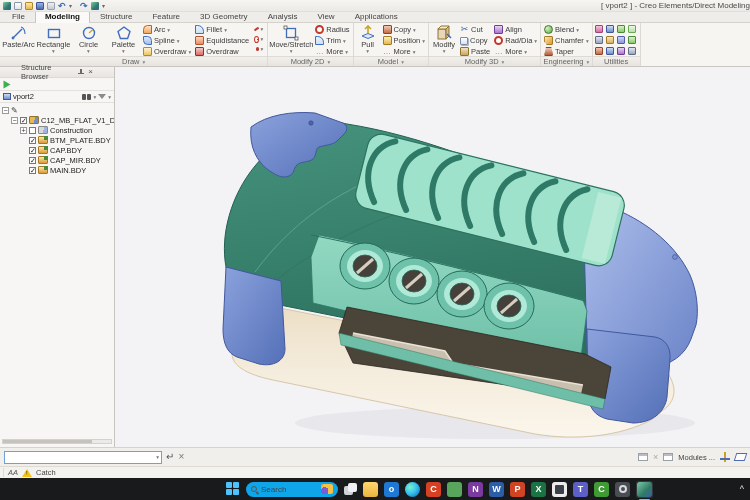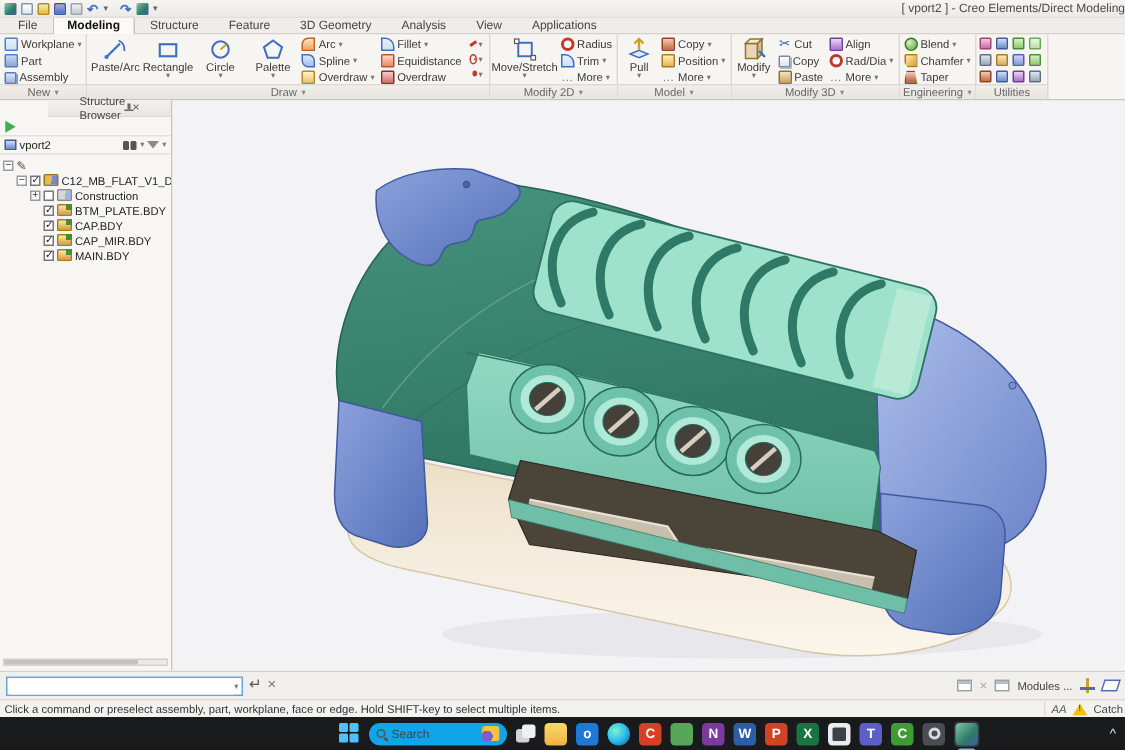--- a/index.html
+++ b/index.html
@@ -77,21 +77,21 @@
   .ui4 { background:linear-gradient(#eaf6e6,#b9e0a8); border:1px solid #6aa84f; }
   .ui5 { background:linear-gradient(#f7e6c4,#dbae5a); border:1px solid #a5791f; }
   .ui6 { background:linear-gradient(#e2e6ee,#9aa6bd); border:1px solid #5f6c85; }
   .ui7 { background:linear-gradient(#e8d6f2,#a873cf); border:1px solid #6e3f94; }
   .ui8 { background:linear-gradient(#cfd6f4,#8a98dd); border:1px solid #505fa8; }
   .ui9 { background:linear-gradient(#f3c9b8,#c46a43); border:1px solid #8f4524; }
 
   
   .main { height:380px; display:flex; }
   .sidebar { width:115px; background:#f7f6f4; border-right:1px solid #c6c3be; position:relative; display:flex; flex-direction:column; }
-  .sb-title { height:11px; display:flex; align-items:center; padding:0 21px; background:linear-gradient(#f3f1ee,#e9e6e1); border-bottom:1px solid #ddd9d3; color:#444;margin-left:32px; }
+  .sb-title { height:11px; display:flex; align-items:center; padding:0 21px; background:linear-gradient(#f3f1ee,#e9e6e1); border-bottom:1px solid #ddd9d3; color:#444; }
   .sb-title .t { flex:1; font-size:7.5px; }
   .pin { width:6px; height:7px; position:relative; margin-right:4px; }
   .pin:before { content:""; position:absolute; left:2px; top:0; width:2px; height:4px; background:#6a6a6a; }
   .pin:after { content:""; position:absolute; left:0; top:4px; width:6px; height:1px; background:#6a6a6a; }
   .sb-close { color:#555; font-size:8px; line-height:8px; }
   .sb-tools { height:13px; display:flex; align-items:center; padding:0 3px; border-bottom:1px solid #e4e1dc; }
   .tri-green { width:0; height:0; border-left:4px solid transparent; border-right:4px solid transparent; border-bottom:7px solid #3fae4e; transform:rotate(90deg); }
   .sb-vport { height:12px; display:flex; align-items:center; gap:2px; padding:0 3px; border-bottom:1px solid #e4e1dc; }
   .mon { width:8px; height:7px; background:linear-gradient(#cfe0f4,#6f8ecb); border:1px solid #41589e; }
   .sb-vport .t { flex:1; font-size:7.5px; color:#222; }
@@ -205,43 +205,20 @@
     <div class="tab">Structure</div>
     <div class="tab">Feature</div>
     <div class="tab">3D Geometry</div>
     <div class="tab">Analysis</div>
     <div class="tab">View</div>
     <div class="tab">Applications</div>
   </div>
 
   <div class="ribbon">
 
-    <div class="grp">
-      <div class="grp-body">
-        <div class="col">
-          <div class="ri">
-              <span class="mi mi-wp"></span>
-              <span>Workplane</span>
-              <span class="car">▾</span>
-            </div>
-          <div class="ri">
-              <span class="mi mi-part"></span>
-              <span>Part</span>
-            </div>
-          <div class="ri">
-              <span class="mi mi-asm"></span>
-              <span>Assembly</span>
-            </div>
-        </div>
-      </div>
-      <div class="grp-label">
-          <span>New</span>
-          <span class="car">▾</span>
-        </div>
-    </div>
 
     <div class="grp">
       <div class="grp-body">
         <div class="rb">
           <svg width="16" height="16" viewBox="0 0 16 16">
               <path d="M2 13 L11 4" stroke="#3f6ec0" stroke-width="1.5" fill="none"></path>
               <path d="M10 2 C 13 3 14 6 14 9" stroke="#3f6ec0" stroke-width="1.2" fill="none"></path>
               <circle cx="2" cy="13" r="1.4" fill="#3f6ec0"></circle>
             </svg>
           <span>Paste/Arc</span>
@@ -672,21 +649,20 @@
       <span class="wframe"></span>
       <span class="gray-x">×</span>
       <span class="wframe"></span>
       <span class="modules-label">Modules ...</span>
       <span class="csys-ic"></span>
       <span class="wp-ic"></span>
     </div>
   </div>
 
   <div class="status-bar">
-    <span class="status-msg">Click a command or preselect assembly, part, workplane, face or edge. Hold SHIFT-key to select multiple items.</span>
     <div class="status-right">
       <span class="aa">AA</span>
       <span class="warn">
           <span>!</span>
         </span>
       <span class="catch">Catch</span>
     </div>
   </div>
 
   <div class="taskbar">

